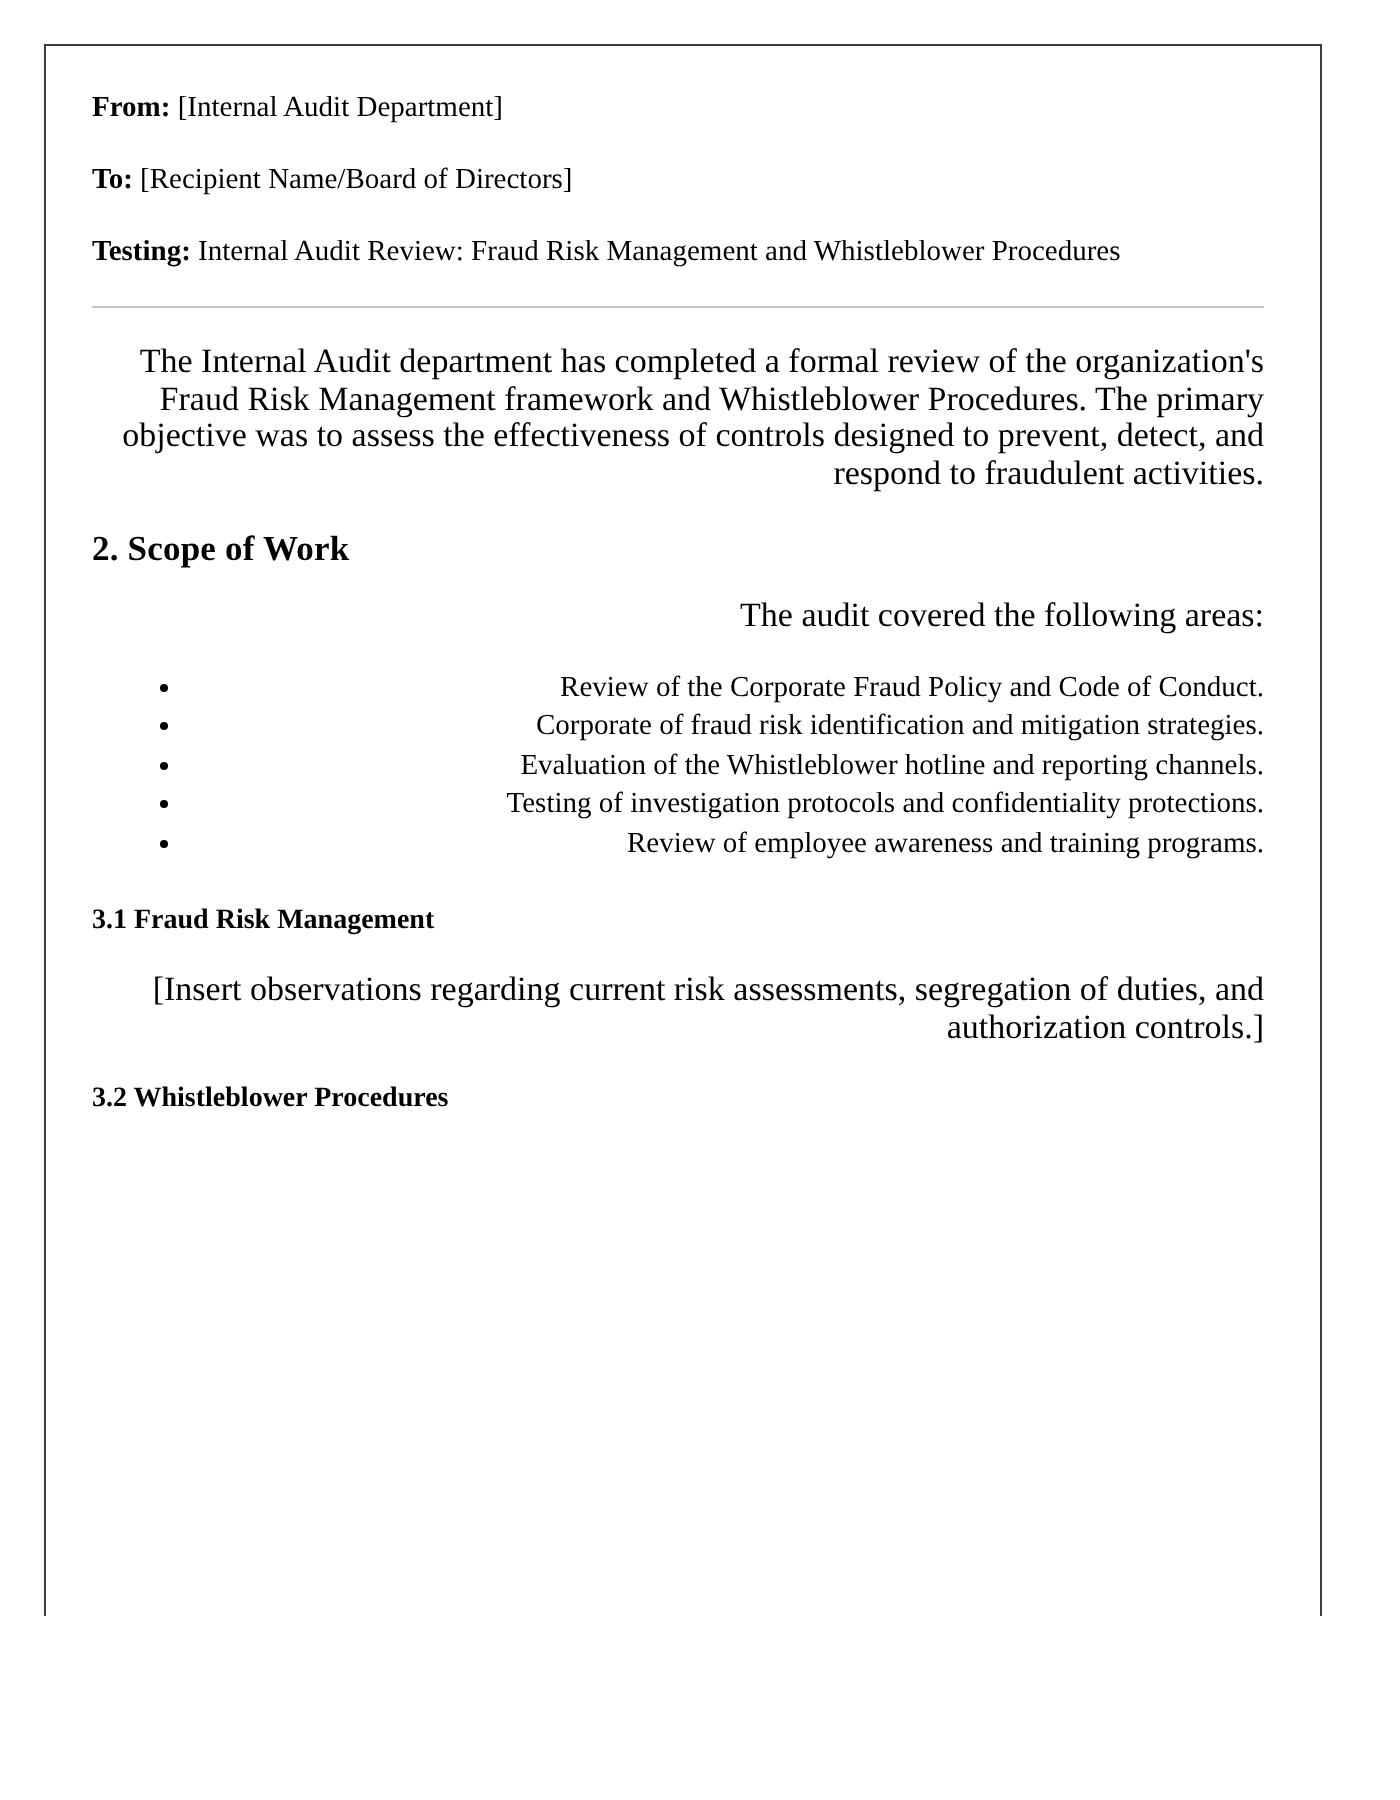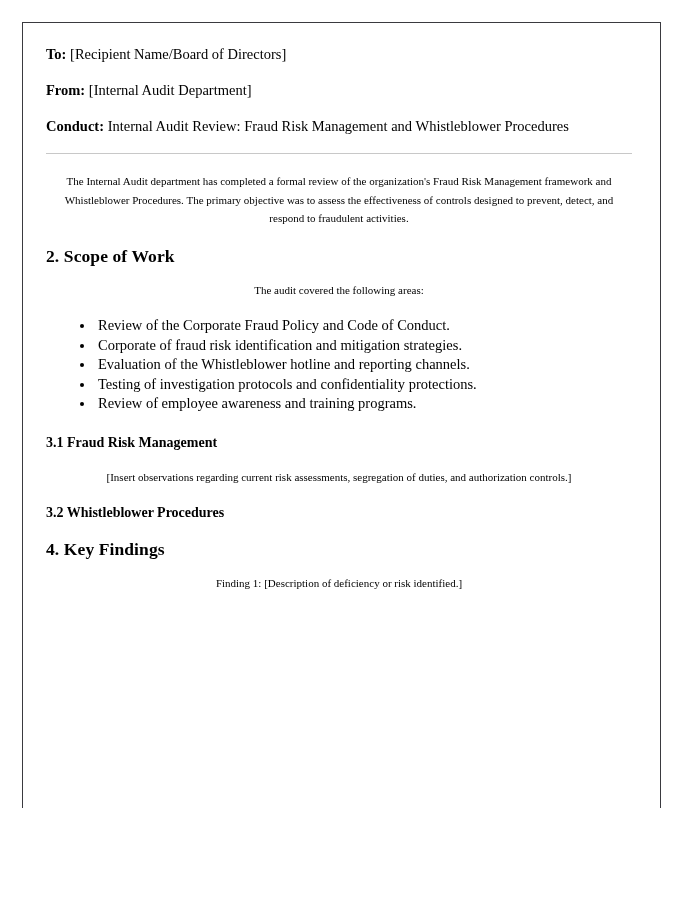--- a/index.html
+++ b/index.html
@@ -70,60 +70,61 @@
   }
   h3.sub-heading {
     font-size: 14px;
     font-weight: bold;
     line-height: 20px;
     margin: 0 0 15px 0;
   }
 
   
   p.body-text {
-    font-size: 11px;
+    font-size: 17px;
     line-height: 18.5px;
     margin: 0 0 17px 0;
-    text-align: center;
+    text-align: right;
   }
 
   
   ul.bullet-list {
     margin: 0 0 19px 0;
     padding-left: 49px;
     list-style-type: disc;
+    text-align: right;
   }
   ul.bullet-list li {
     font-size: 14.5px;
     line-height: 19.5px;
     margin: 0;
     padding-left: 3px;
   }
 
   .section-block {
     margin-bottom: 0;
   }
 </style>
 </head>
 <body>
 
 <div class="page-sheet">
   <div class="page-inner">
 
     <div class="memo-header">
       <div class="memo-row">
+        <span class="memo-label">From:</span>
+        <span class="memo-value">[Internal Audit Department]</span>
+      </div>
+      <div class="memo-row">
         <span class="memo-label">To:</span>
         <span class="memo-value">[Recipient Name/Board of Directors]</span>
       </div>
       <div class="memo-row">
-        <span class="memo-label">From:</span>
-        <span class="memo-value">[Internal Audit Department]</span>
-      </div>
-      <div class="memo-row">
-        <span class="memo-label">Conduct:</span>
+        <span class="memo-label">Testing:</span>
         <span class="memo-value">Internal Audit Review: Fraud Risk Management and Whistleblower Procedures</span>
       </div>
     </div>
 
     <hr class="header-rule">
 
     <div class="section-block">
       <p class="body-text">The Internal Audit department has completed a formal review of the organization's Fraud Risk Management framework and Whistleblower Procedures. The primary objective was to assess the effectiveness of controls designed to prevent, detect, and respond to fraudulent activities.</p>
     </div>
 
@@ -140,19 +141,15 @@
     </div>
 
     <div class="section-block">
 
       <h3 class="sub-heading">3.1 Fraud Risk Management</h3>
       <p class="body-text">[Insert observations regarding current risk assessments, segregation of duties, and authorization controls.]</p>
 
       <h3 class="sub-heading">3.2 Whistleblower Procedures</h3>
     </div>
 
-    <div class="section-block">
-      <h2 class="section-heading">4. Key Findings</h2>
-      <p class="body-text">Finding 1: [Description of deficiency or risk identified.]</p>
-    </div>
 
   </div>
 </div>
 
 </body></html>

